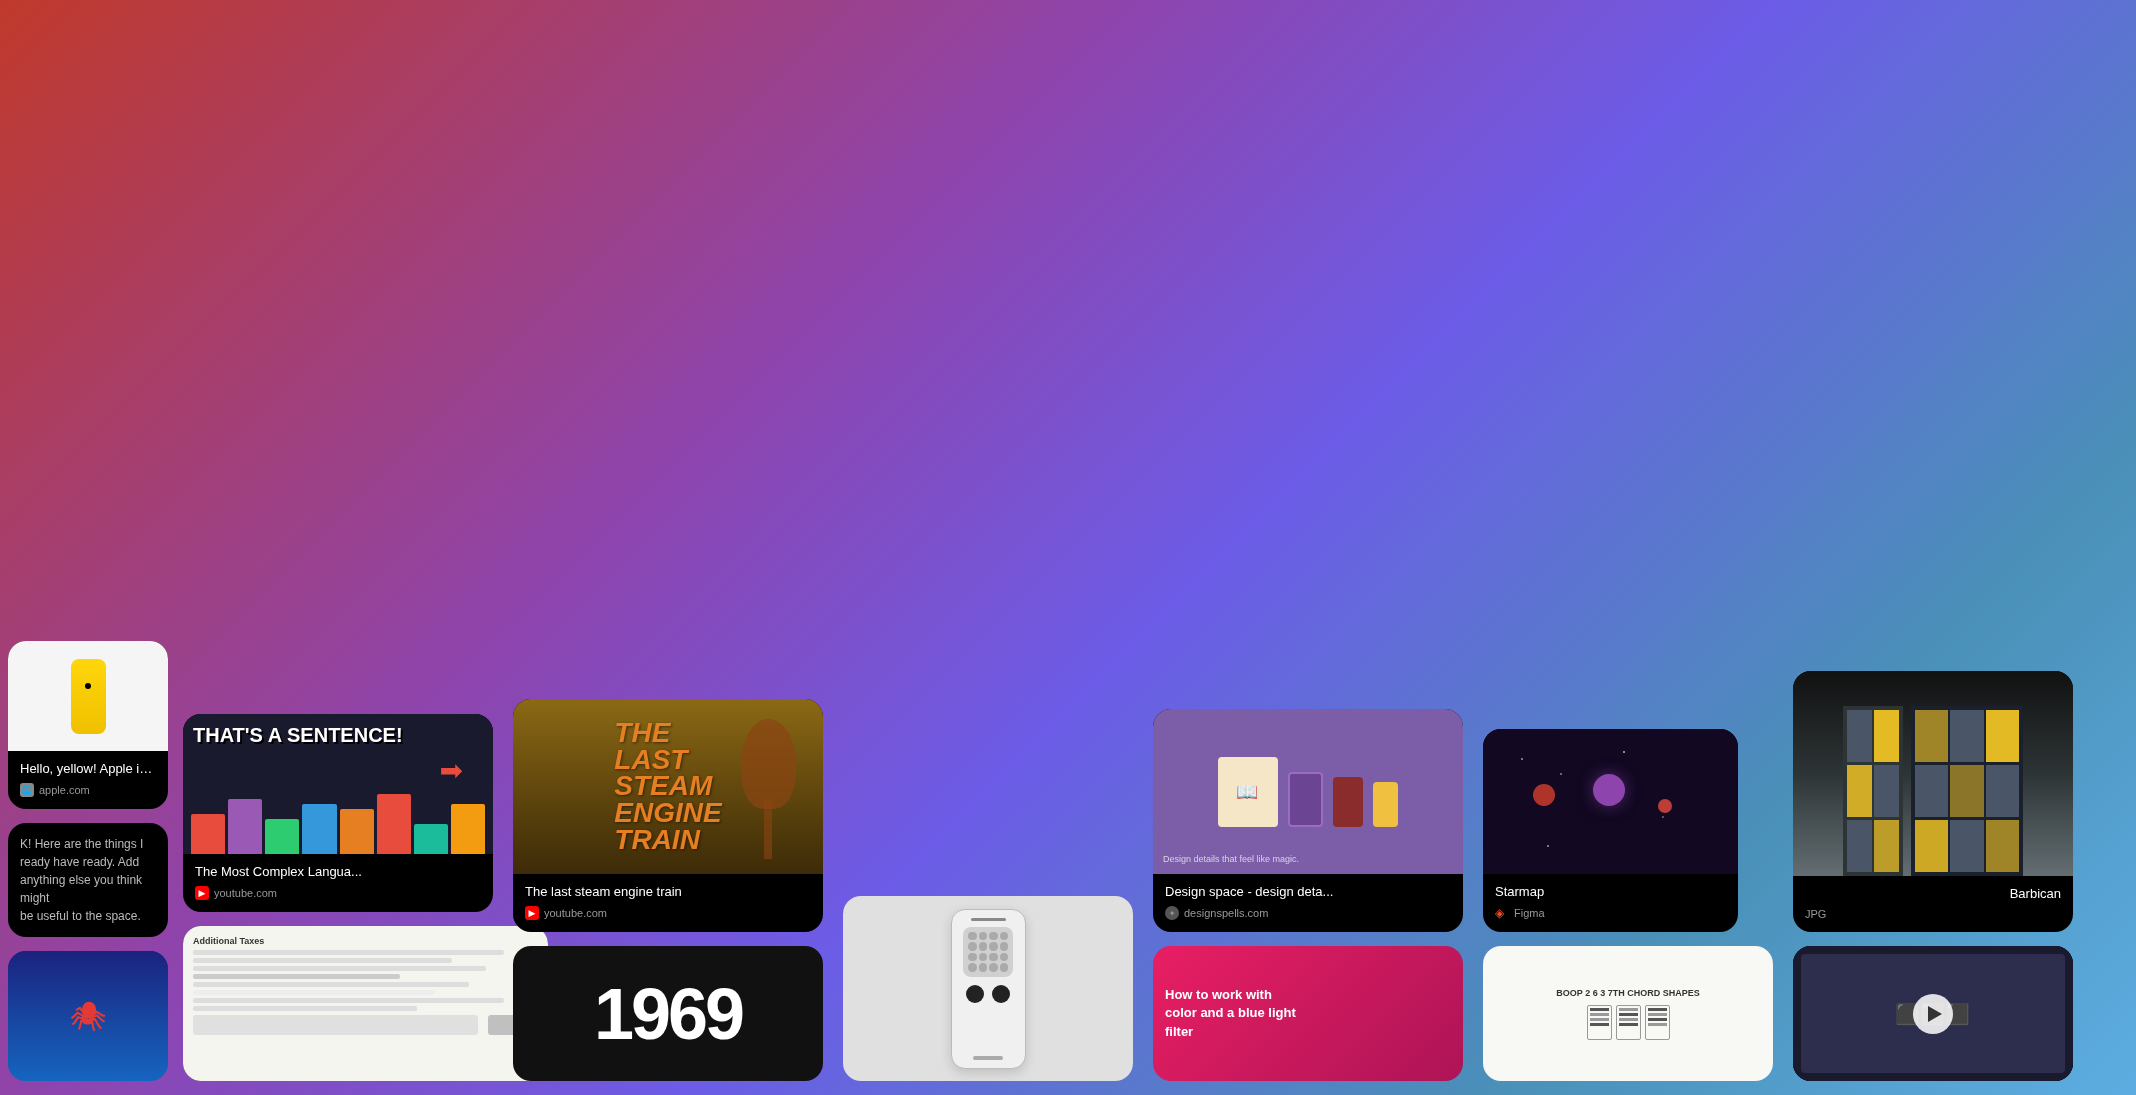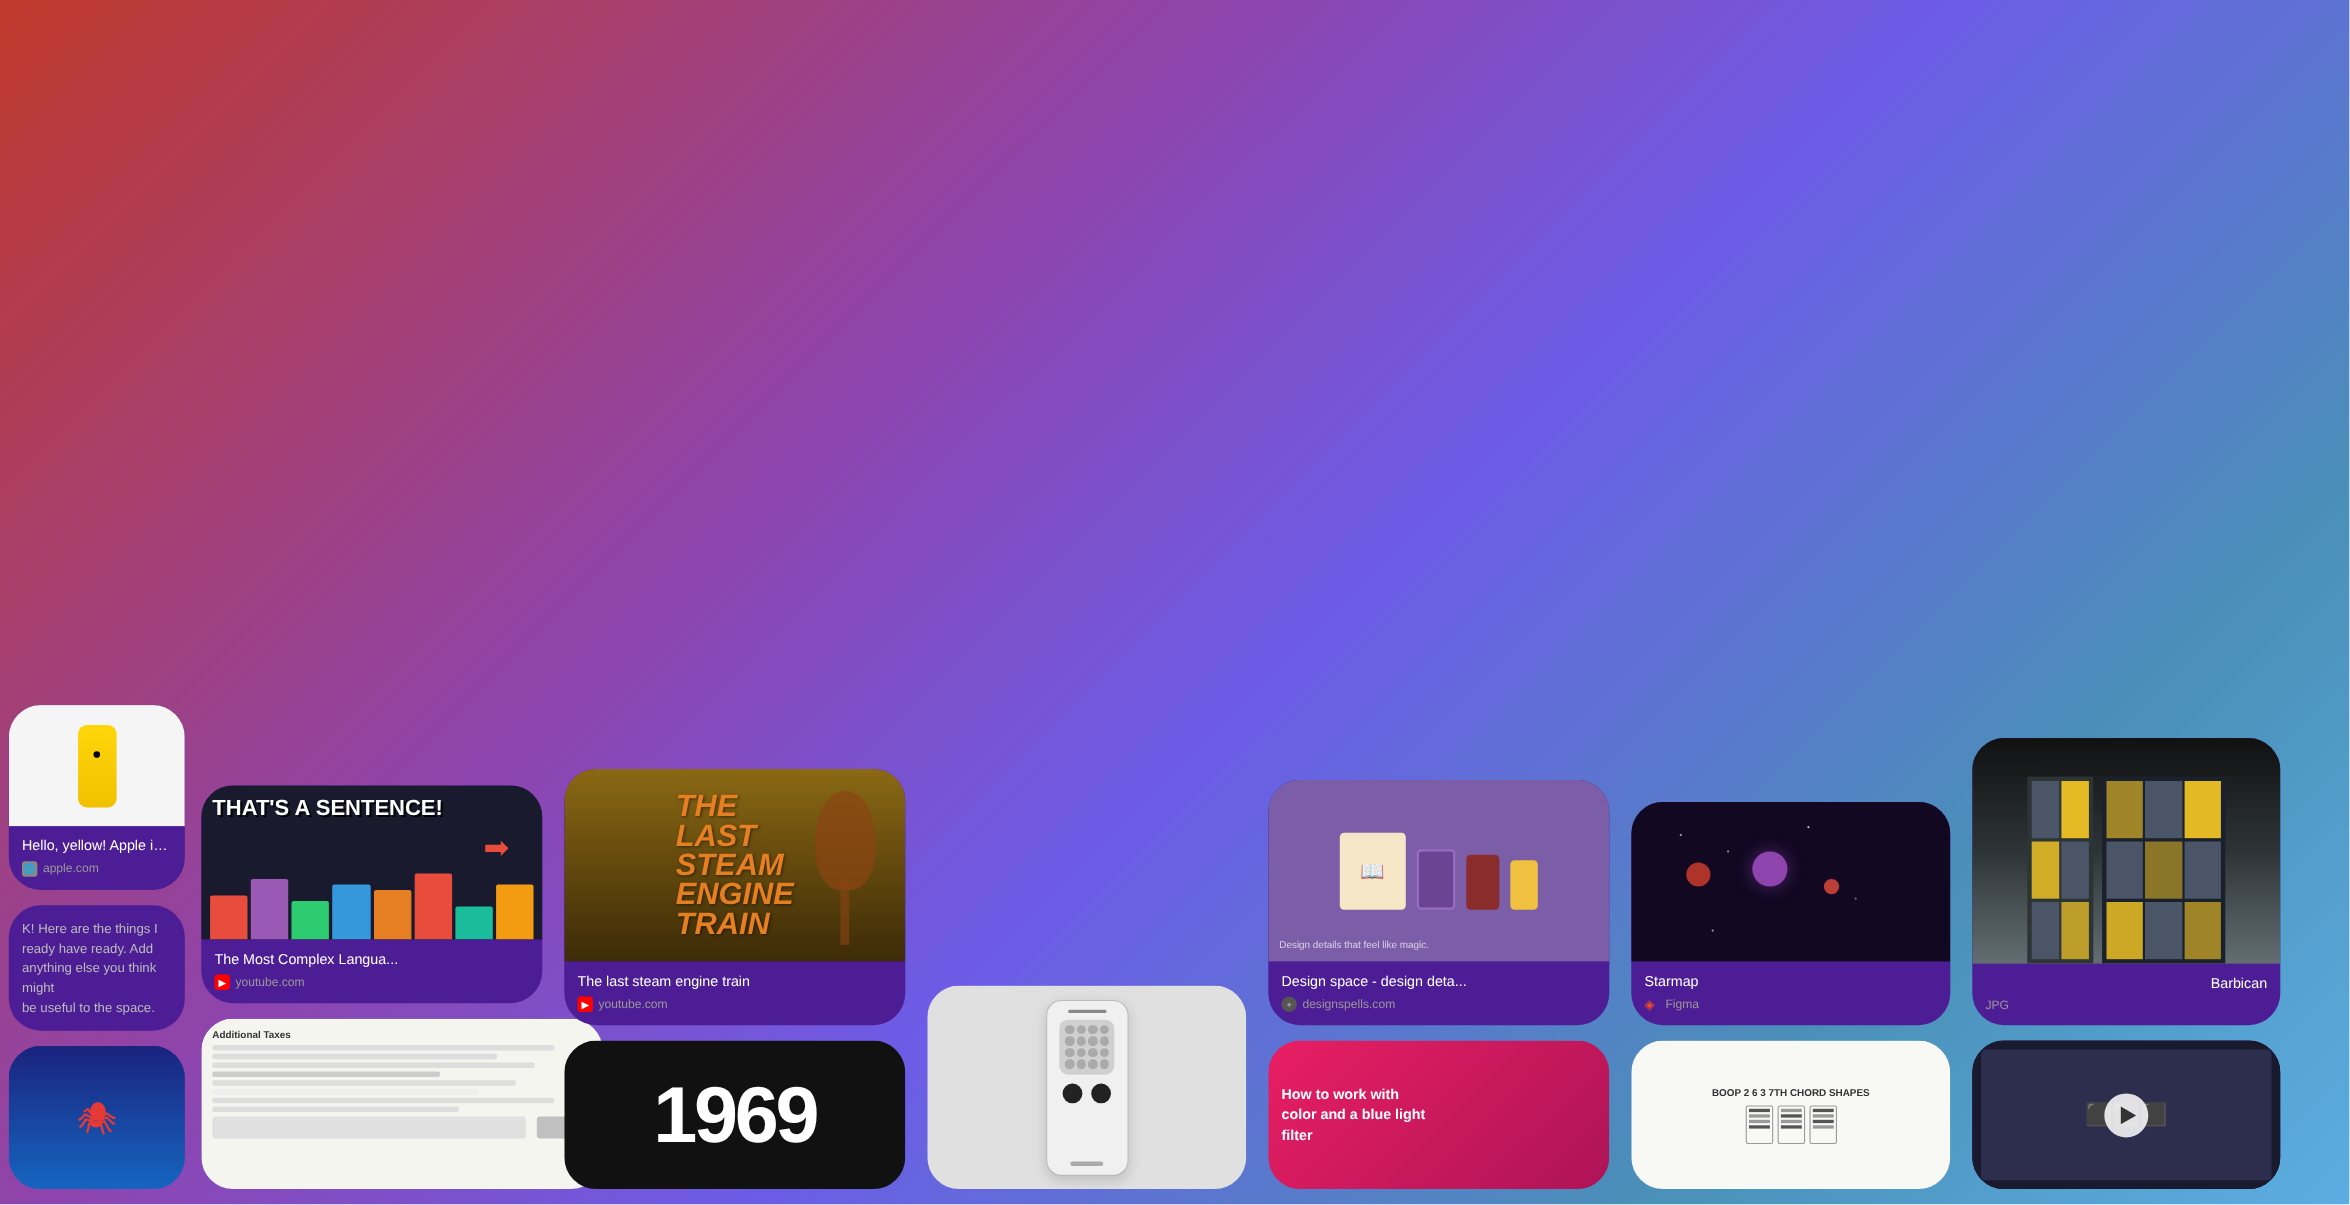--- a/index.html
+++ b/index.html
@@ -18,22 +18,22 @@
       background: linear-gradient(135deg, 
         #c0392b 0%, 
         #8e44ad 35%, 
         #6c5ce7 55%, 
         #4a90b8 80%, 
         #5dade2 100%
       );
     }
 
     .card {
-      background: #4c1d95;
-      border-radius: 29px;
+      background: #000000;
+      border-radius: 18px;
       overflow: hidden;
       flex-shrink: 0;
       position: relative;
     }
 
     .card-info {
       padding: 10px 12px 12px;
     }
 
     .card-title {
@@ -294,21 +294,21 @@
 
     <div class="card" style="width:310px;">
       <div style="height:135px;background:linear-gradient(135deg,#e91e63,#ad1457);display:flex;align-items:center;justify-content:flex-start;padding:12px;">
         <div style="font-size:13px;color:white;font-weight:700;line-height:1.4;">How to work with<br>color and a blue light<br>filter</div>
       </div>
     </div>
   </div>
 
   <div style="display:flex; flex-direction:column; gap:14px; padding:14px 8px; width:310px; flex-shrink:0;">
 
-    <div class="card" style="width:290px;">
+    <div class="card" style="width:255px;">
       <div style="height:145px;background:#120822;display:flex;align-items:center;justify-content:center;position:relative;overflow:hidden;">
 
         <div style="position:absolute;inset:0;">
           <div style="position:absolute;width:2px;height:2px;background:#fff;border-radius:50%;top:20%;left:15%;opacity:0.6;"></div>
           <div style="position:absolute;width:2px;height:2px;background:#fff;border-radius:50%;top:30%;left:30%;opacity:0.5;"></div>
           <div style="position:absolute;width:2px;height:2px;background:#fff;border-radius:50%;top:15%;left:55%;opacity:0.7;"></div>
           <div style="position:absolute;width:2px;height:2px;background:#fff;border-radius:50%;top:60%;left:70%;opacity:0.4;"></div>
           <div style="position:absolute;width:2px;height:2px;background:#fff;border-radius:50%;top:80%;left:25%;opacity:0.6;"></div>
         </div>
 

